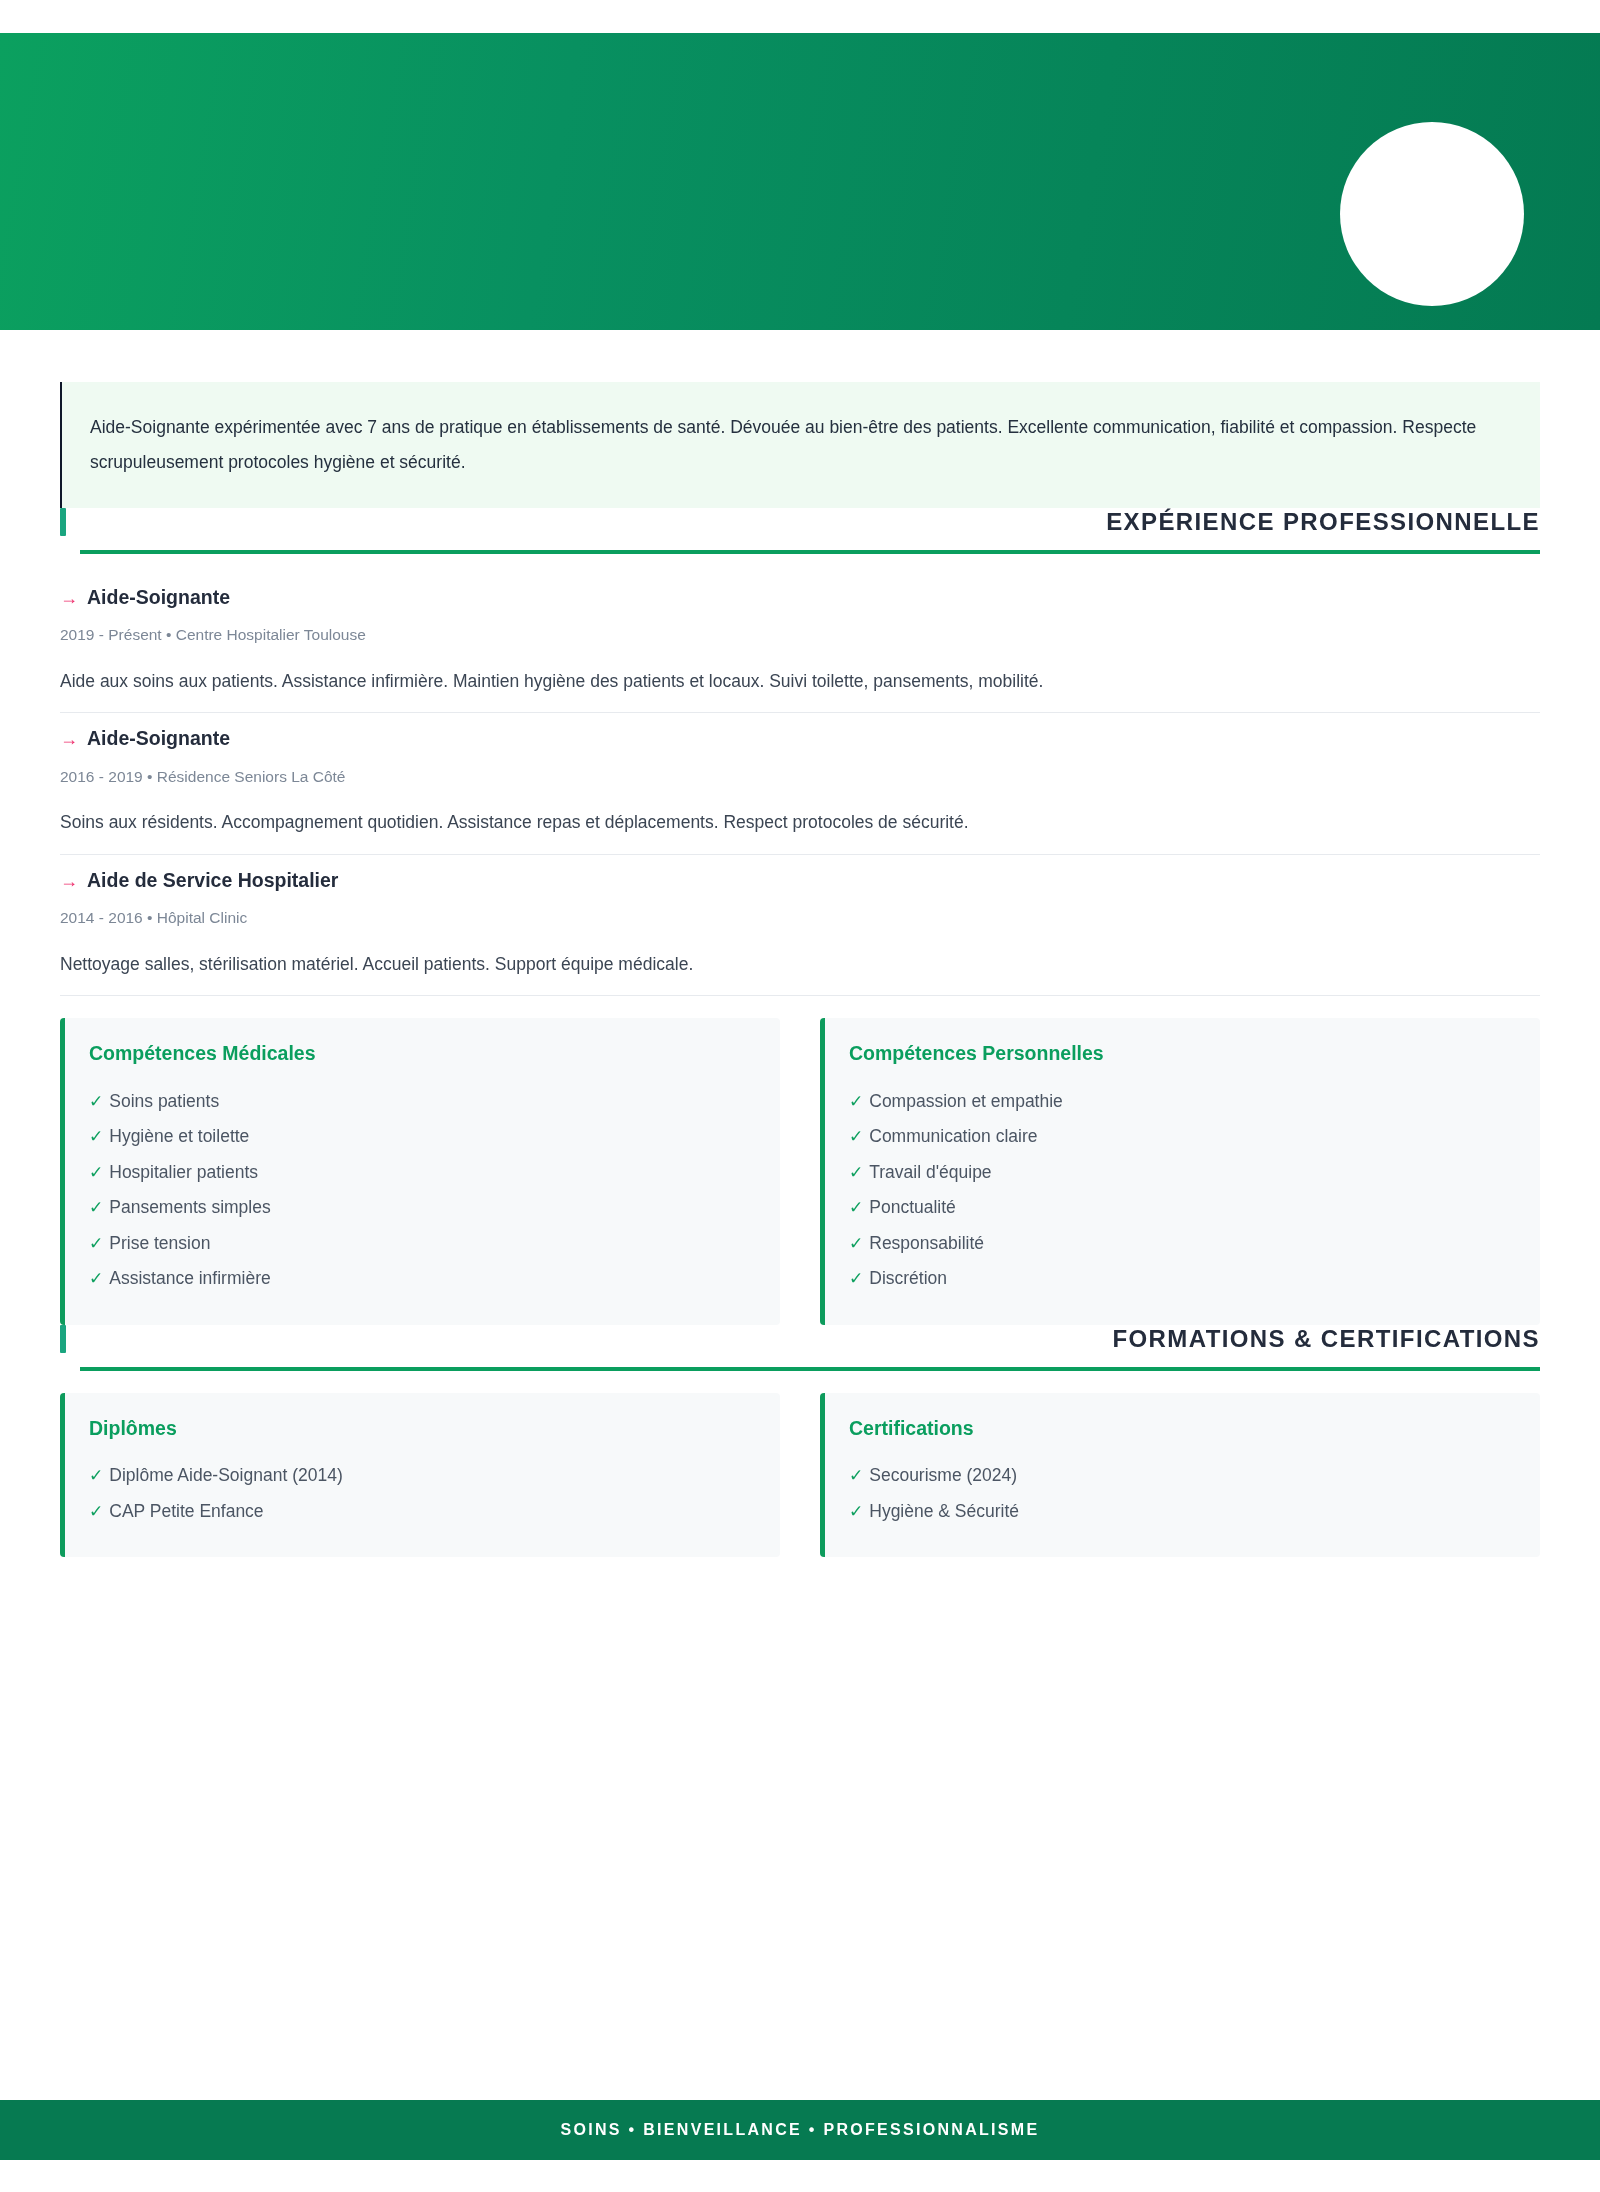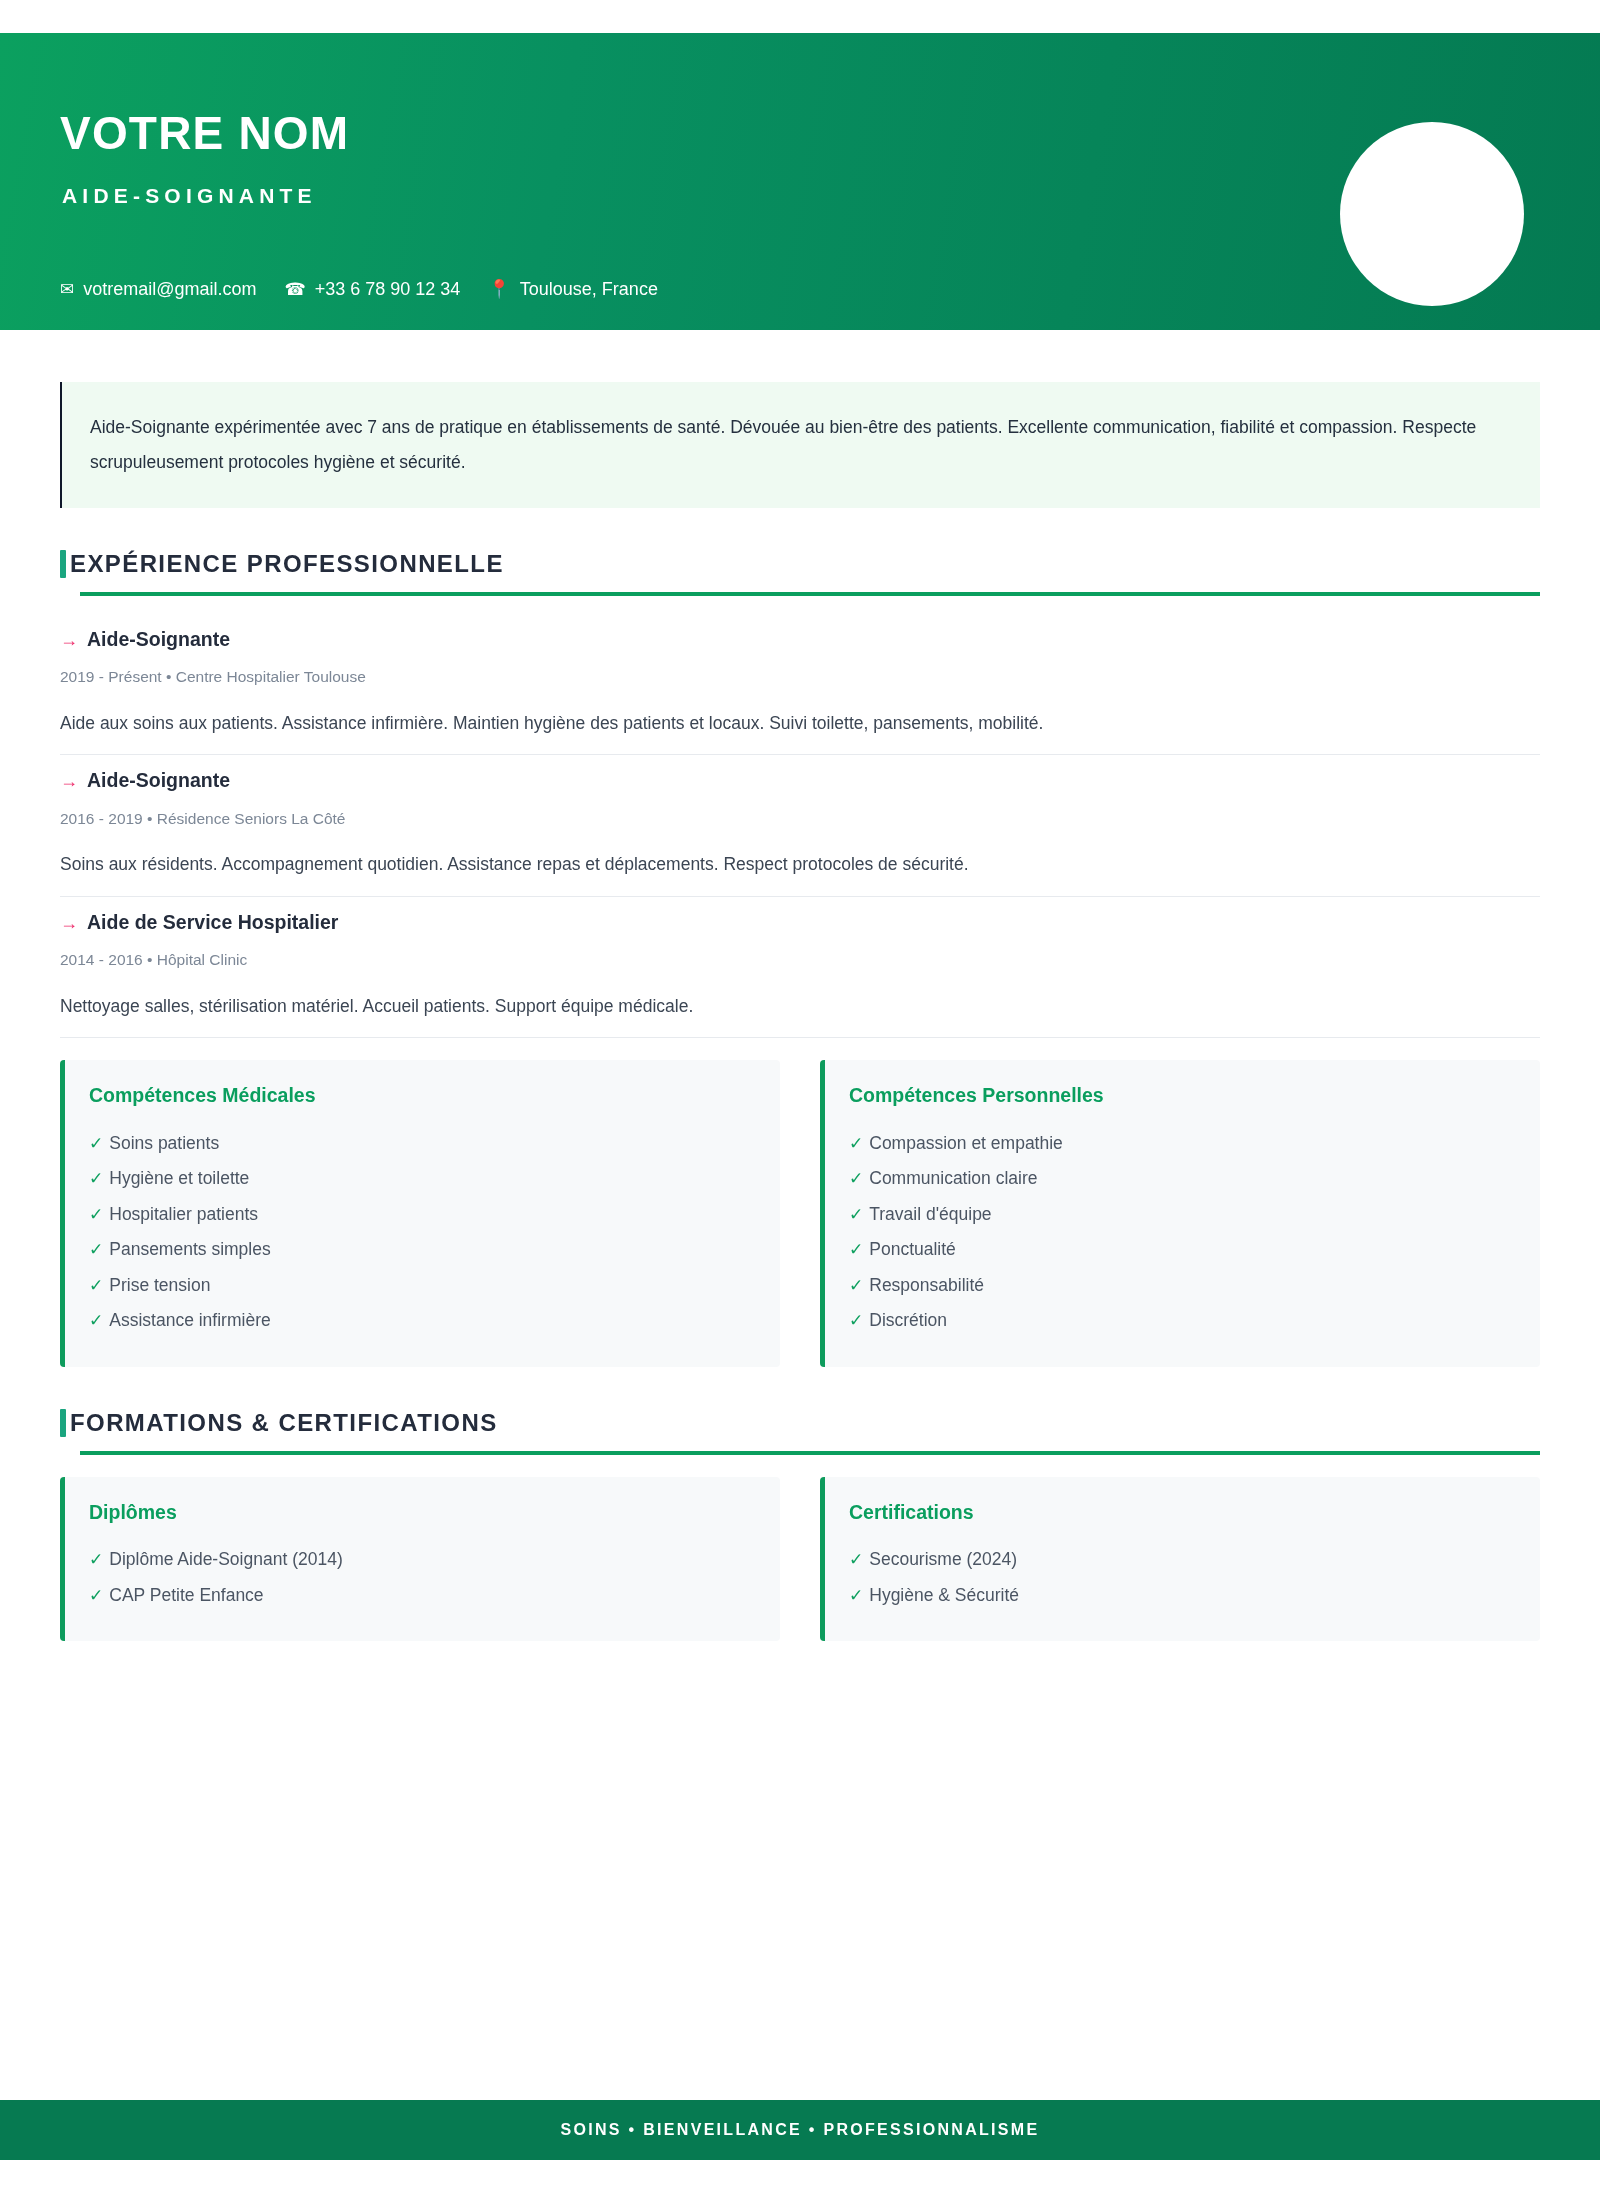--- a/index.html
+++ b/index.html
@@ -117,24 +117,24 @@
     padding: 28px 32px 28px 28px;
   }
   .summary p {
     font-size: 17.5px;
     line-height: 2.0;
     color: #25303f;
   }
 
   
   .section-head {
-    margin-top: 42px;
     display: flex;
     align-items: center;
     gap: 4px;
+    justify-content: space-between;
   }
   .sec-bar {
     width: 6px;
     height: 28px;
     background: #1aa57f;
     border-radius: 1px;
     flex: 0 0 auto;
   }
   .sec-title {
     font-size: 24px;
@@ -240,44 +240,20 @@
     color: #ffffff;
     line-height: 1;
   }
 </style>
 </head>
 <body>
 
 <div class="page">
 
   <div class="header">
-    <div class="header-inner">
-
-      <div class="name">VOTRE NOM</div>
-      <div class="role">AIDE-SOIGNANTE</div>
-
-      <div class="contact-row">
-
-        <span class="contact-item">
-          <span class="c-icon">✉</span>
-          <span>votremail@gmail.com</span>
-        </span>
-
-        <span class="contact-item">
-          <span class="c-icon">☎</span>
-          <span>+33 6 78 90 12 34</span>
-        </span>
-
-        <span class="contact-item">
-          <span class="c-icon pin">📍</span>
-          <span>Toulouse, France</span>
-        </span>
-
-      </div>
-    </div>
 
     <div class="photo-circle"></div>
   </div>
 
   <div class="content">
 
     <div class="summary">
       <p>Aide-Soignante expérimentée avec 7 ans de pratique en établissements de santé. Dévouée au bien-être des patients. Excellente communication, fiabilité et compassion. Respecte scrupuleusement protocoles hygiène et sécurité.</p>
     </div>
 

